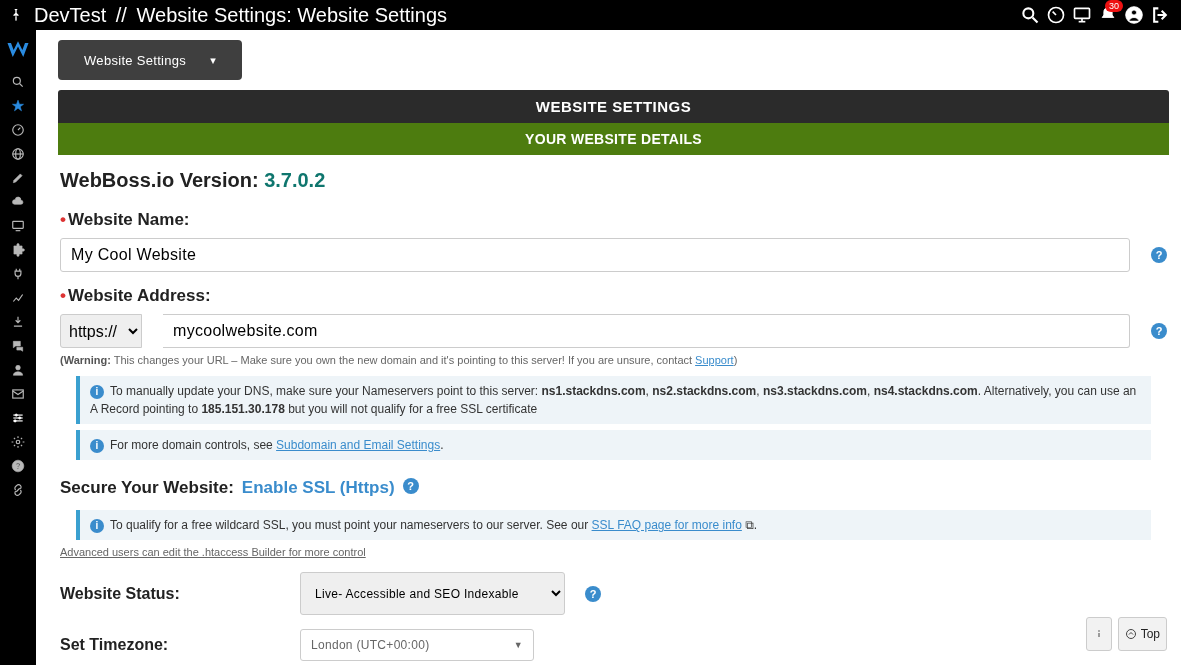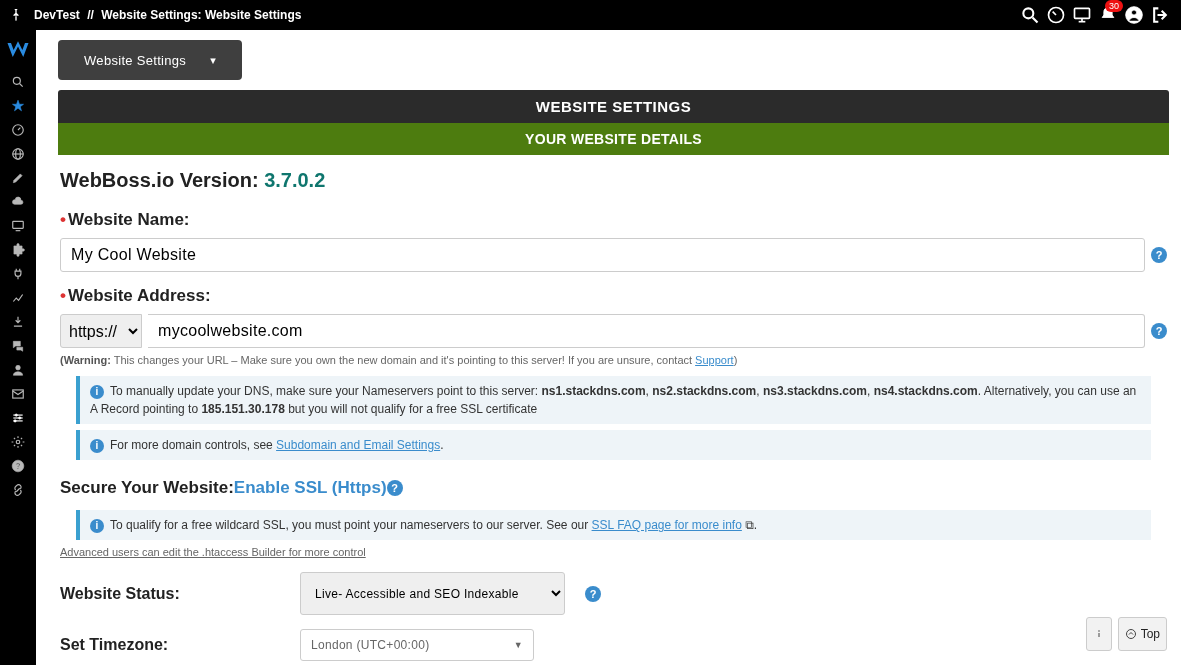--- a/index.html
+++ b/index.html
@@ -2,21 +2,21 @@
 <html><head>
   <meta charset="utf-8">
   <style>
     * { box-sizing: border-box; margin: 0; padding: 0; }
     body { font-family: "Segoe UI", Arial, sans-serif; font-size: 13px; background:#fff; color:#222; }
     a { color:#3a8ccc; text-decoration:underline; cursor:pointer; }
     
     
     .topbar { position:fixed; top:0; left:0; right:0; height:30px; background:#000; color:#fff; display:flex; align-items:center; padding:0 8px; z-index:100; }
     .topbar .pin { width:16px; margin-right:10px; display:flex; align-items:center; justify-content:center; }
-    .topbar .crumb { font-size:12px; font-weight:700; }
+    .topbar .crumb { font-size:20px; font-weight:400; }
     .topbar .crumb .sep { margin:0 4px; }
     .topbar .spacer { flex:1; }
     .topbar .ticon { width:26px; height:26px; display:flex; align-items:center; justify-content:center; cursor:pointer; position:relative; }
     .topbar .ticon svg { width:20px; height:20px; fill:#fff; stroke:#fff; }
     .badge { position:absolute; top:-2px; right:-2px; background:#e11; color:#fff; font-size:9px; border-radius:8px; padding:0 4px; line-height:12px; }
     
     
     .sidebar { position:fixed; top:30px; left:0; bottom:0; width:36px; background:#000; display:flex; flex-direction:column; align-items:center; padding-top:6px; z-index:90; }
     .sidebar .logo { width:28px; height:28px; margin-bottom:6px; display:flex; align-items:center; justify-content:center; }
     .sidebar .sicon { width:36px; height:24px; display:flex; align-items:center; justify-content:center; cursor:pointer; }
@@ -34,34 +34,34 @@
     .panel-sub  { background:#4d7c0f; color:#fff; text-align:center; padding:8px 0; font-weight:600; font-size:14px; letter-spacing:.3px; }
     .panel-body { background:#fff; padding:10px 2px 4px 2px; }
     
     .version-line { font-size:20px; font-weight:700; margin:4px 0 18px 0; }
     .version-line .ver { color:#0f766e; }
     
     .field-label { font-size:17px; font-weight:700; margin:14px 0 8px 0; }
     .field-label .dot { color:#d33; margin-right:2px; }
     
     .input, select.input { width:100%; height:34px; border:1px solid #ccc; border-radius:3px; padding:0 10px; font-size:16px; letter-spacing:.3px; }
-    .row { display:flex; align-items:center; gap:6px; }
+    .row { display:flex; align-items:center; gap:21px; }
     .row .grow { flex:1; }
     .proto-select { width:82px; height:34px; border:1px solid #ccc; border-radius:3px 0 0 3px; padding:0 4px; font-size:16px; }
     .addr-input { flex:1; height:34px; border:1px solid #ccc; border-left:0; border-radius:0 3px 3px 0; padding:0 10px; font-size:16px; letter-spacing:.3px; }
     .help { width:16px; height:16px; border-radius:50%; background:#3a8ccc; color:#fff; font-size:11px; display:inline-flex; align-items:center; justify-content:center; font-weight:bold; cursor:pointer; }
     
     .warn-small { font-size:11px; color:#666; margin:6px 0 10px 0; }
     .warn-small .wb { font-weight:bold; color:#555; }
     
     .info-box { background:#eef4f8; border-left:4px solid #3aa0d0; padding:6px 10px; font-size:12px; color:#333; margin:6px 16px; position:relative; line-height:1.5; }
     .info-box .i { display:inline-block; width:14px; height:14px; border-radius:50%; background:#3a8ccc; color:#fff; font-size:10px; text-align:center; line-height:14px; font-style:normal; font-weight:bold; margin-right:6px; }
     .info-box b { font-weight:bold; }
 
-    .ssl-line { font-size:17px; font-weight:700; margin:18px 0 12px 0; display:flex; align-items:center; }
+    .ssl-line { font-size:17px; font-weight:700; margin:18px 0 12px 0; display:flex; align-items:flex-start; gap:8px; }
     .ssl-line .link { color:#3a8ccc; font-weight:700; text-decoration:none; }
     
     .advanced { font-size:11px; color:#666; text-decoration:underline; display:block; margin:4px 0 12px 0; }
     
     .form-row { display:flex; align-items:center; gap:20px; margin:14px 0; }
     .form-row .lbl { font-size:16px; font-weight:700; width:220px; }
     .status-select { height:43px; border:1px solid #ccc; border-radius:3px; font-size:12px; padding:0 28px 0 10px; letter-spacing:.3px; }
     .tz-select { width:234px; height:32px; border:1px solid #ccc; border-radius:3px; font-size:12px; padding:5px 10px; color:#666; letter-spacing:.3px; display:flex; align-items:center; justify-content:space-between; cursor:pointer; }
     .tz-select .tri { font-size:9px; color:#666; }
     

